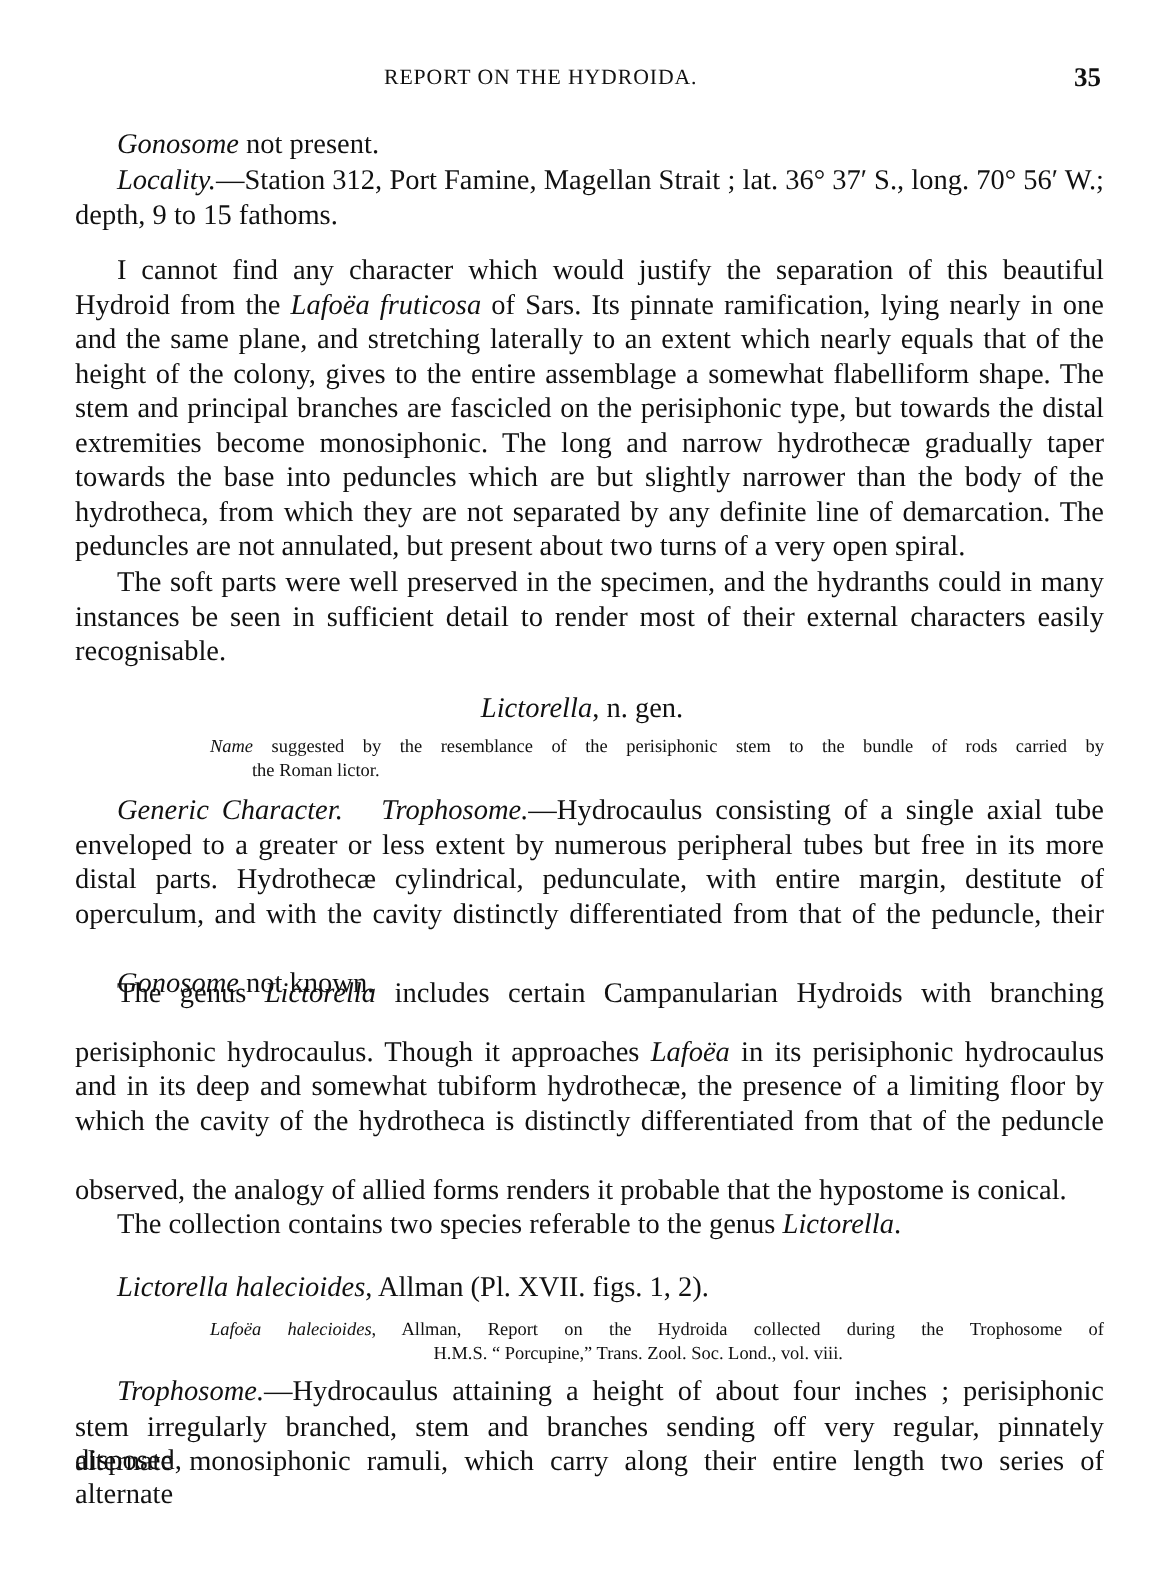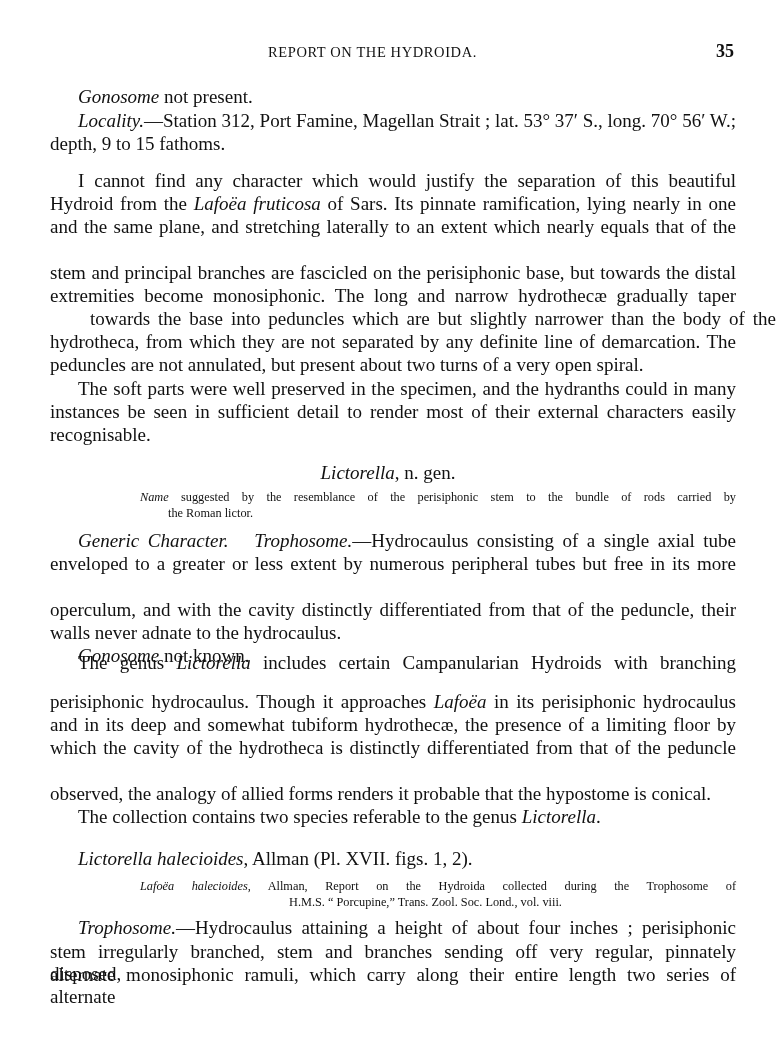--- a/index.html
+++ b/index.html
@@ -1,20 +1,20 @@
 <!DOCTYPE html>
 <html><head>
   <meta charset="utf-8">
   <style>
     html, body { margin: 0; padding: 0; background: #ffffff; }
     body { width: 776px; height: 1050px; position: relative; overflow: hidden;
            font-family: "Liberation Serif", "DejaVu Serif", serif; color: #111; }
     .page { position: absolute; left: 0; top: 0; width: 776px; height: 1050px; }
     .running-head { position: absolute; top: 44px; left: 0; width: 776px; height: 24px; }
-    .rh-title { position: absolute; left: 268px; top: 0; font-size: 14.5px; letter-spacing: 0.6px; }
+    .rh-title { position: absolute; left: 256px; top: 0; font-size: 14.5px; letter-spacing: 0.6px; }
     .rh-page { position: absolute; left: 716px; top: -3px; font-size: 18px; font-weight: bold; }
     .line { position: absolute; left: 50px; width: 686px; font-size: 19px; line-height: 22px; white-space: nowrap; }
     .justify { text-align: justify; text-align-last: justify; white-space: normal; }
     .ind { left: 78px; width: 658px; }
     .center { left: 0; width: 776px; text-align: center; }
     .small { font-size: 12.3px; line-height: 16px; font-family: "Liberation Serif", serif; }
     .note1 { left: 140px; width: 596px; }
     .note2 { left: 168px; width: 568px; }
     .note-center { left: 289px; width: 447px; }
     i { font-style: italic; }
@@ -23,44 +23,45 @@
 <body>
 
 <div class="page">
 
   <div class="running-head">
     <span class="rh-title">REPORT ON THE HYDROIDA.</span>
     <span class="rh-page">35</span>
   </div>
 
   <div class="line ind" style="top:86px;"><i>Gonosome</i><span> not present.</span></div>
-  <div class="line ind justify" style="top:110px;"><i>Locality.</i><span>—Station 312, Port Famine, Magellan Strait ; lat. 53° 37′ S., long. 70° 56′ W.;</span></div>
+  <div class="line ind justify" style="top:110px;"><i>Locality.</i><span>—Station 312, Port Famine, Magellan Strait ; lat. 36° 37′ S., long. 70° 56′ W.;</span></div>
   <div class="line" style="top:133px;">depth, 9 to 15 fathoms.</div>
 
   <div class="line ind justify" style="top:170px;">I cannot find any character which would justify the separation of this beautiful</div>
   <div class="line justify" style="top:193px;"><span>Hydroid from the </span><i>Lafoëa fruticosa</i><span> of Sars.   Its pinnate ramification, lying nearly in one</span></div>
   <div class="line justify" style="top:216px;">and the same plane, and stretching laterally to an extent which nearly equals that of the</div>
-  <div class="line justify" style="top:262px;">stem and principal branches are fascicled on the perisiphonic base, but towards the distal</div>
+  <div class="line justify" style="top:239px;">height of the colony, gives to the entire assemblage a somewhat flabelliform shape.  The</div>
+  <div class="line justify" style="top:262px;">stem and principal branches are fascicled on the perisiphonic type, but towards the distal</div>
   <div class="line justify" style="top:285px;">extremities become monosiphonic.  The long and narrow hydrothecæ gradually taper</div>
-  <div class="line justify" style="top:308px;margin-left:40px;">towards the base into peduncles which are but slightly narrower than the body of the</div>
+  <div class="line justify" style="top:308px;">towards the base into peduncles which are but slightly narrower than the body of the</div>
   <div class="line justify" style="top:331px;">hydrotheca, from which they are not separated by any definite line of demarcation.  The</div>
   <div class="line" style="top:354px;">peduncles are not annulated, but present about two turns of a very open spiral.</div>
 
   <div class="line ind justify" style="top:378px;">The soft parts were well preserved in the specimen, and the hydranths could in many</div>
   <div class="line justify" style="top:401px;">instances be seen in sufficient detail to render most of their external characters easily</div>
   <div class="line" style="top:424px;">recognisable.</div>
 
   <div class="line center" style="top:462px;"><i>Lictorella</i><span>, n. gen.</span></div>
   <div class="line small note1 justify" style="top:489px;"><i>Name</i><span> suggested by the resemblance of the perisiphonic stem to the bundle of rods carried by</span></div>
   <div class="line small note2" style="top:505px;">the Roman lictor.</div>
 
   <div class="line ind justify" style="top:530px;"><i>Generic Character.</i>&nbsp;&nbsp;&nbsp;<i>Trophosome.</i><span>—Hydrocaulus consisting of a single axial tube</span></div>
   <div class="line justify" style="top:553px;">enveloped to a greater or less extent by numerous peripheral tubes but free in its more</div>
+  <div class="line justify" style="top:576px;">distal parts.  Hydrothecæ cylindrical, pedunculate, with entire margin, destitute of</div>
   <div class="line justify" style="top:599px;">operculum, and with the cavity distinctly differentiated from that of the peduncle, their</div>
-  <div class="line" style="top:622px;">walls never adnate to the hydrocaulus.</div>
   <div class="line ind" style="top:645px;"><i>Gonosome</i><span> not known.</span></div>
 
   <div class="line ind justify" style="top:652px;"><span>The genus </span><i>Lictorella</i><span> includes certain Campanularian Hydroids with branching</span></div>
   <div class="line justify" style="top:691px;"><span>perisiphonic hydrocaulus.  Though it approaches </span><i>Lafoëa</i><span> in its perisiphonic hydrocaulus</span></div>
   <div class="line justify" style="top:714px;">and in its deep and somewhat tubiform hydrothecæ, the presence of a limiting floor by</div>
   <div class="line justify" style="top:737px;">which the cavity of the hydrotheca is distinctly differentiated from that of the peduncle</div>
   <div class="line" style="top:783px;">observed, the analogy of allied forms renders it probable that the hypostome is conical.</div>
 
   <div class="line ind" style="top:806px;"><span>The collection contains two species referable to the genus </span><i>Lictorella</i><span>.</span></div>
 

